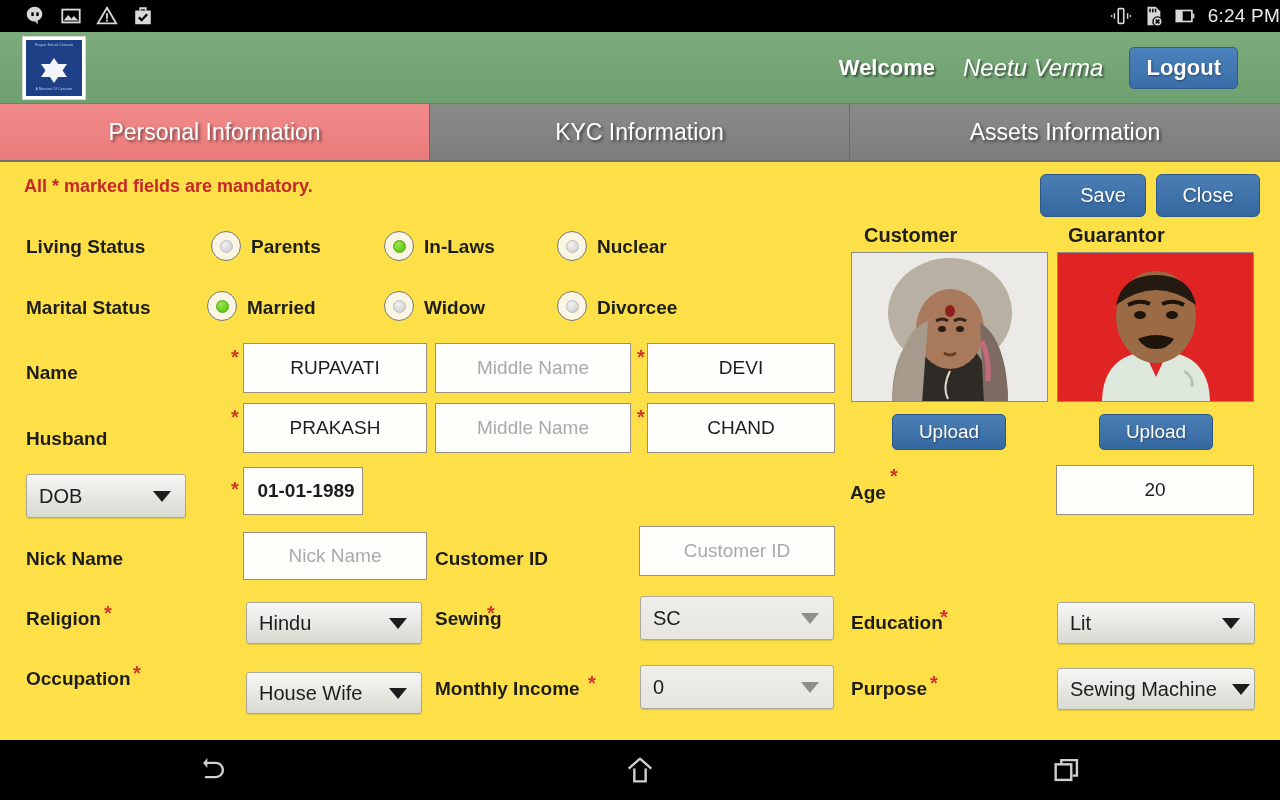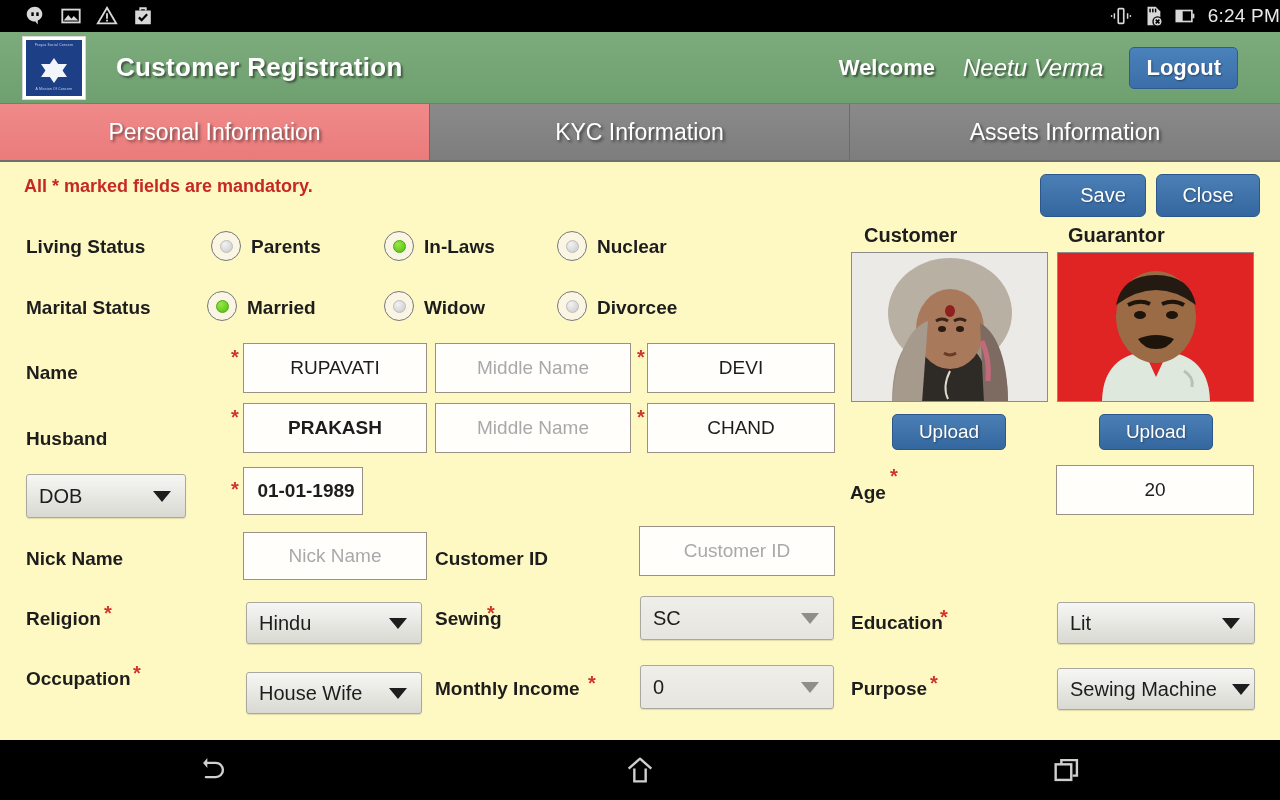--- a/index.html
+++ b/index.html
@@ -88,21 +88,21 @@
   }
   .tab.w1 { width: 430px; }
   .tab.w2 { width: 420px; }
   .tab.w3 { width: 430px; border-right: none; }
   .tab.active { background: linear-gradient(#f08a8a, #ea7b7b); }
   .tab.idle { background: linear-gradient(#8a8a8a, #7d7d7d); }
 
   
   .content {
     position: absolute; left: 0; top: 162px; width: 1280px; height: 578px;
-    background: #fef9c3;
+    background: #fde047;
   }
   .mandatory {
     position: absolute; left: 24px; top: 14px;
     font-size: 18px; font-weight: bold; color: #c62828;
   }
   .req { color: #d0342c; font-weight: bold; }
 
   .save-btn, .close-btn {
     position: absolute; top: 12px;
     background: linear-gradient(#4a7fb5, #35679f);
@@ -241,21 +241,20 @@
   </div>
 
   <div class="appbar">
     <div class="logo-box">
       <div class="logo-inner">
         <span class="logo-cap">Prayas Social Concern</span>
         <span class="logo-star"></span>
         <span class="logo-foot">A Mission Of Concern</span>
       </div>
     </div>
-    <div class="app-title">Customer Registration</div>
     <div class="welcome">Welcome</div>
     <div class="username">Neetu Verma</div>
     <button class="logout-btn">Logout</button>
   </div>
 
   <div class="tabbar">
     <div class="tab w1 active">Personal Information</div>
     <div class="tab w2 idle">KYC Information</div>
     <div class="tab w3 idle">Assets Information</div>
   </div>
@@ -296,21 +295,21 @@
 
     <div class="lbl" style="left:26px; top:200px;">Name</div>
     <span class="req" style="position:absolute; left:231px; top:184px; font-size:20px;">*</span>
     <input class="tinput" style="left: 243px; top: 181px; width: 184px; height: 50px;" value="RUPAVATI">
     <input class="tinput" style="left: 435px; top: 181px; width: 196px; height: 50px;" placeholder="Middle Name">
     <span class="req" style="position:absolute; left:637px; top:184px; font-size:20px;">*</span>
     <input class="tinput" style="left: 647px; top: 181px; width: 188px; height: 50px;" value="DEVI">
 
     <div class="lbl" style="left:26px; top:266px;">Husband</div>
     <span class="req" style="position:absolute; left:231px; top:244px; font-size:20px;">*</span>
-    <input class="tinput" style="left: 243px; top: 241px; width: 184px; height: 50px; font-weight: bold;" value="PRAKASH">
+    <input class="tinput" style="left: 243px; top: 241px; width: 184px; height: 50px;" value="PRAKASH">
     <input class="tinput" style="left: 435px; top: 241px; width: 196px; height: 50px;" placeholder="Middle Name">
     <span class="req" style="position:absolute; left:637px; top:244px; font-size:20px;">*</span>
     <input class="tinput" style="left: 647px; top: 241px; width: 188px; height: 50px;" value="CHAND">
 
     <div class="sel" style="left:26px; top:312px; width:160px; height:44px;">
       <span class="sel-txt">DOB</span>
       <span class="caret"></span>
     </div>
     <span class="req" style="position:absolute; left:231px; top:316px; font-size:20px;">*</span>
     <input class="tinput bold" style="left: 243px; top: 305px; width: 120px; height: 48px;" value="01-01-1989">

